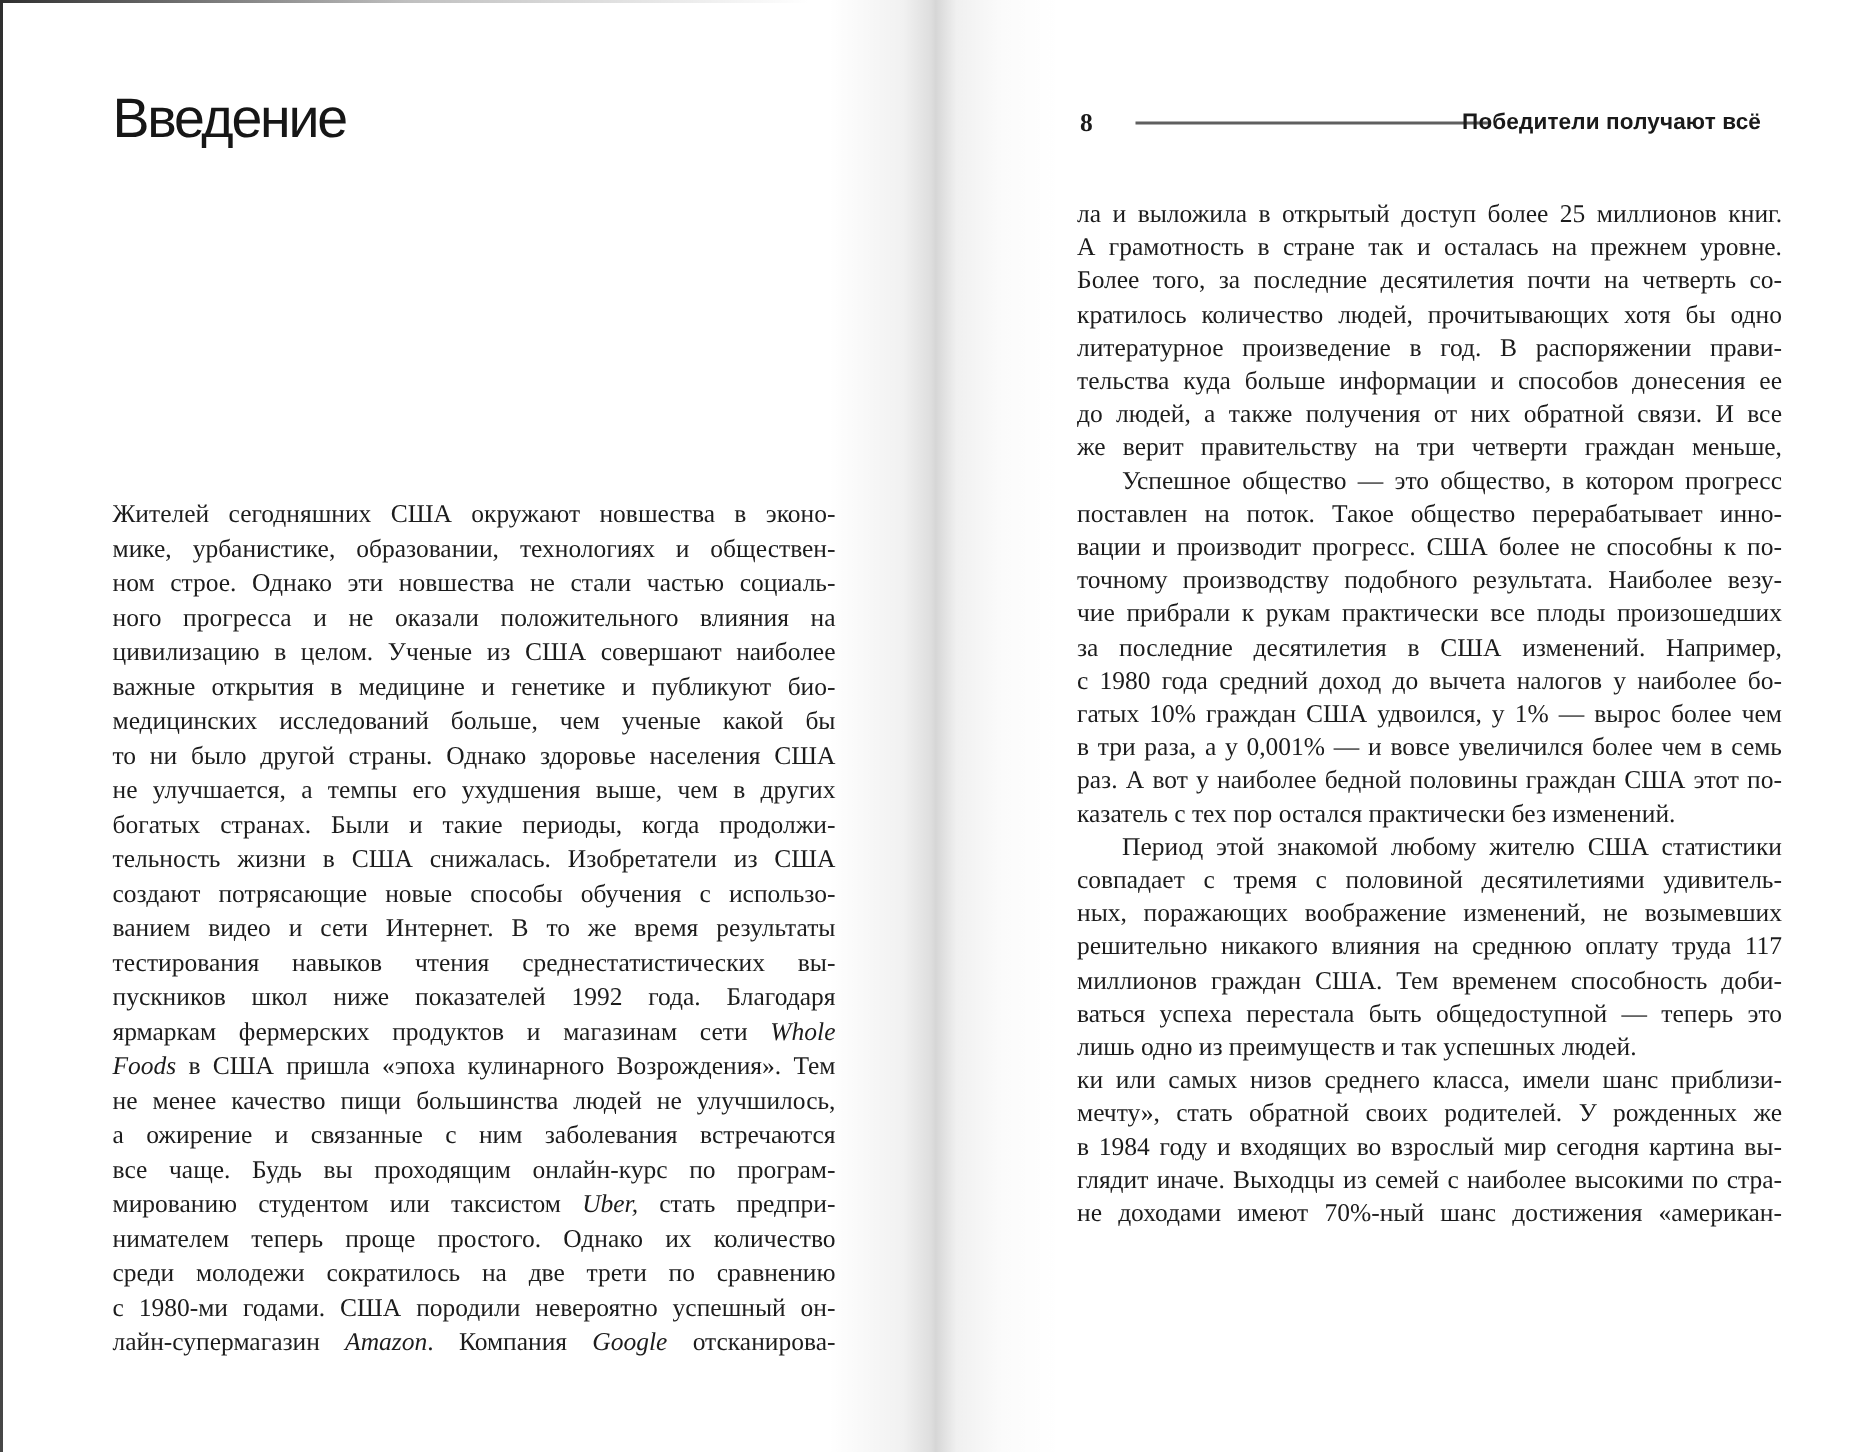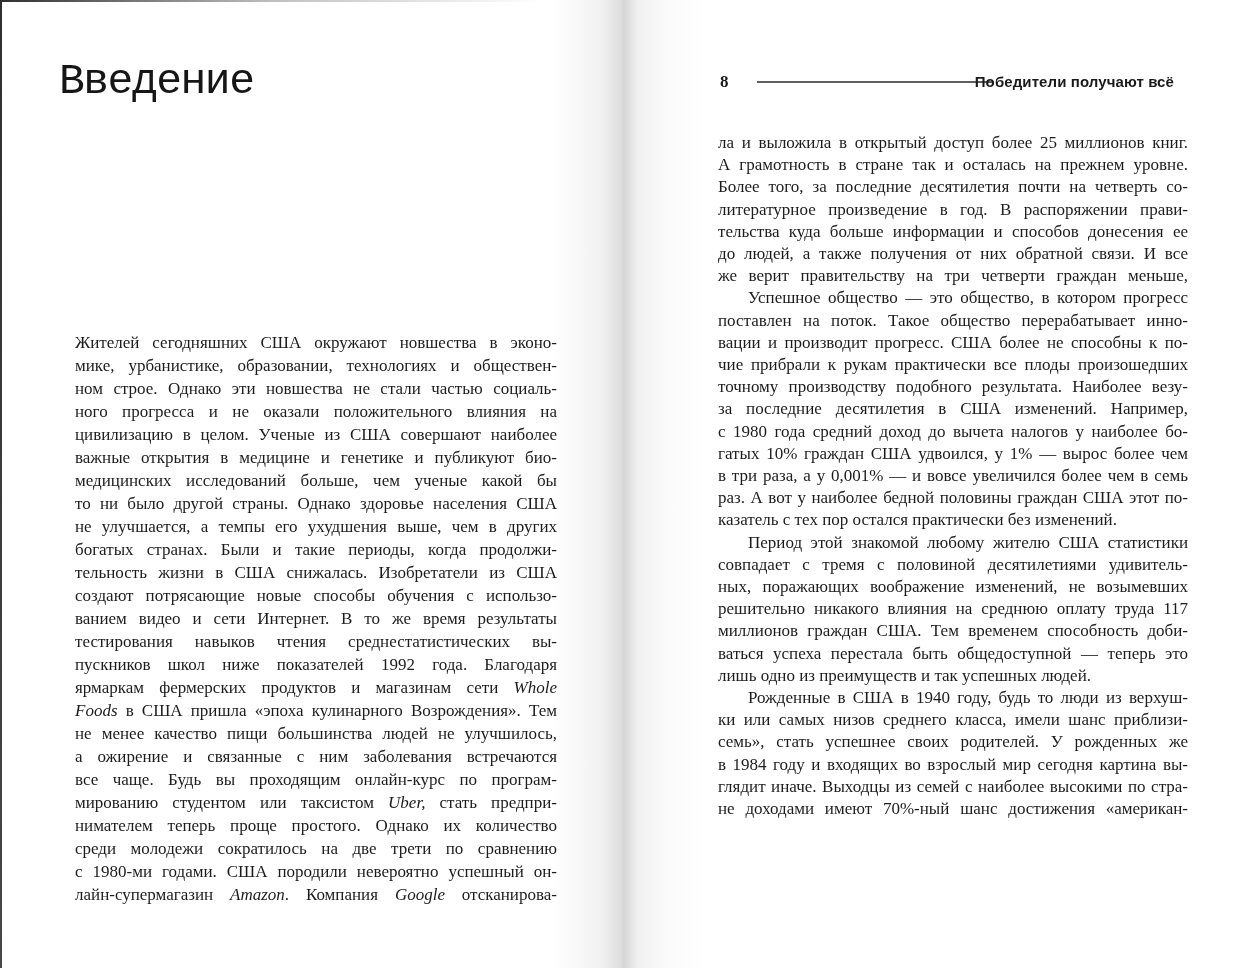--- a/index.html
+++ b/index.html
@@ -17,23 +17,23 @@
     background:linear-gradient(to right,
       rgba(0,0,0,0) 0%,
       rgba(0,0,0,0.055) 32%,
       rgba(0,0,0,0.13) 44%,
       rgba(0,0,0,0.16) 46%,
       rgba(0,0,0,0.06) 55%,
       rgba(0,0,0,0.015) 75%,
       rgba(0,0,0,0) 100%);}
   
   .chapter-heading{
-    position:absolute;left:59px;top:60px;
-    font-family:Liberation Mono, monospace;
-    font-size:43px;line-height:1;font-weight:400;letter-spacing:-1.5px;
+    position:absolute;left:75px;top:60px;
+    font-family:Liberation Sans, sans-serif;
+    font-size:37px;line-height:1;font-weight:400;letter-spacing:-1.5px;
     color:#161616;
   }
   .column{position:absolute;font-size:17px;}
   .column-left{left:75px;top:331px;width:482px;line-height:23px;}
   .column-right{left:718px;top:132px;width:470px;line-height:22.2px;}
   .tline{
     text-align:justify;text-align-last:justify;
     -moz-text-align-last:justify;
     white-space:normal;
     font-family:Liberation Serif, serif;
@@ -96,42 +96,42 @@
 <div>
   <div class="running-head">
     <span class="page-number">8</span>
     <span class="head-rule"></span>
     <span class="running-title">Победители получают всё</span>
   </div>
   <div class="column column-right">
       <div class="tline"><span>ла и выложила в открытый доступ более 25 миллионов книг.</span></div>
       <div class="tline"><span>А грамотность в стране так и осталась на прежнем уровне.</span></div>
       <div class="tline"><span>Более того, за последние десятилетия почти на четверть со-</span></div>
+      <div class="tline"><span>кратилось количество людей, прочитывающих хотя бы одно</span></div>
       <div class="tline"><span>литературное произведение в год. В распоряжении прави-</span></div>
       <div class="tline"><span>тельства куда больше информации и способов донесения ее</span></div>
       <div class="tline"><span>до людей, а также получения от них обратной связи. И все</span></div>
       <div class="tline"><span>же верит правительству на три четверти граждан меньше,</span></div>
       <div class="tline indent"><span>Успешное общество — это общество, в котором прогресс</span></div>
       <div class="tline"><span>поставлен на поток. Такое общество перерабатывает инно-</span></div>
       <div class="tline"><span>вации и производит прогресс. США более не способны к по-</span></div>
+      <div class="tline"><span>точному производству подобного результата. Наиболее везу-</span></div>
       <div class="tline"><span>чие прибрали к рукам практически все плоды произошедших</span></div>
-      <div class="tline"><span>точному производству подобного результата. Наиболее везу-</span></div>
       <div class="tline"><span>за последние десятилетия в США изменений. Например,</span></div>
       <div class="tline"><span>с 1980 года средний доход до вычета налогов у наиболее бо-</span></div>
       <div class="tline"><span>гатых 10% граждан США удвоился, у 1% — вырос более чем</span></div>
       <div class="tline"><span>в три раза, а у 0,001% — и вовсе увеличился более чем в семь</span></div>
       <div class="tline"><span>раз. А вот у наиболее бедной половины граждан США этот по-</span></div>
       <div class="tline pend"><span>казатель с тех пор остался практически без изменений.</span></div>
       <div class="tline indent"><span>Период этой знакомой любому жителю США статистики</span></div>
       <div class="tline"><span>совпадает с тремя с половиной десятилетиями удивитель-</span></div>
       <div class="tline"><span>ных, поражающих воображение изменений, не возымевших</span></div>
       <div class="tline"><span>решительно никакого влияния на среднюю оплату труда 117</span></div>
       <div class="tline"><span>миллионов граждан США. Тем временем способность доби-</span></div>
       <div class="tline"><span>ваться успеха перестала быть общедоступной — теперь это</span></div>
       <div class="tline pend"><span>лишь одно из преимуществ и так успешных людей.</span></div>
-      <div class="tline indent"><span>Рожденные в США в 1940 году, будь то люди из верхуш-</span></div>
       <div class="tline"><span>ки или самых низов среднего класса, имели шанс приблизи-</span></div>
-      <div class="tline"><span>семь», стать успешнее своих родителей. У рожденных же</span></div>
+      <div class="tline"><span>мечту», стать обратной своих родителей. У рожденных же</span></div>
       <div class="tline"><span>в 1984 году и входящих во взрослый мир сегодня картина вы-</span></div>
       <div class="tline"><span>глядит иначе. Выходцы из семей с наиболее высокими по стра-</span></div>
       <div class="tline"><span>не доходами имеют 70%-ный шанс достижения «американ-</span></div>
     </div>
 </div>
 
 </body></html>

